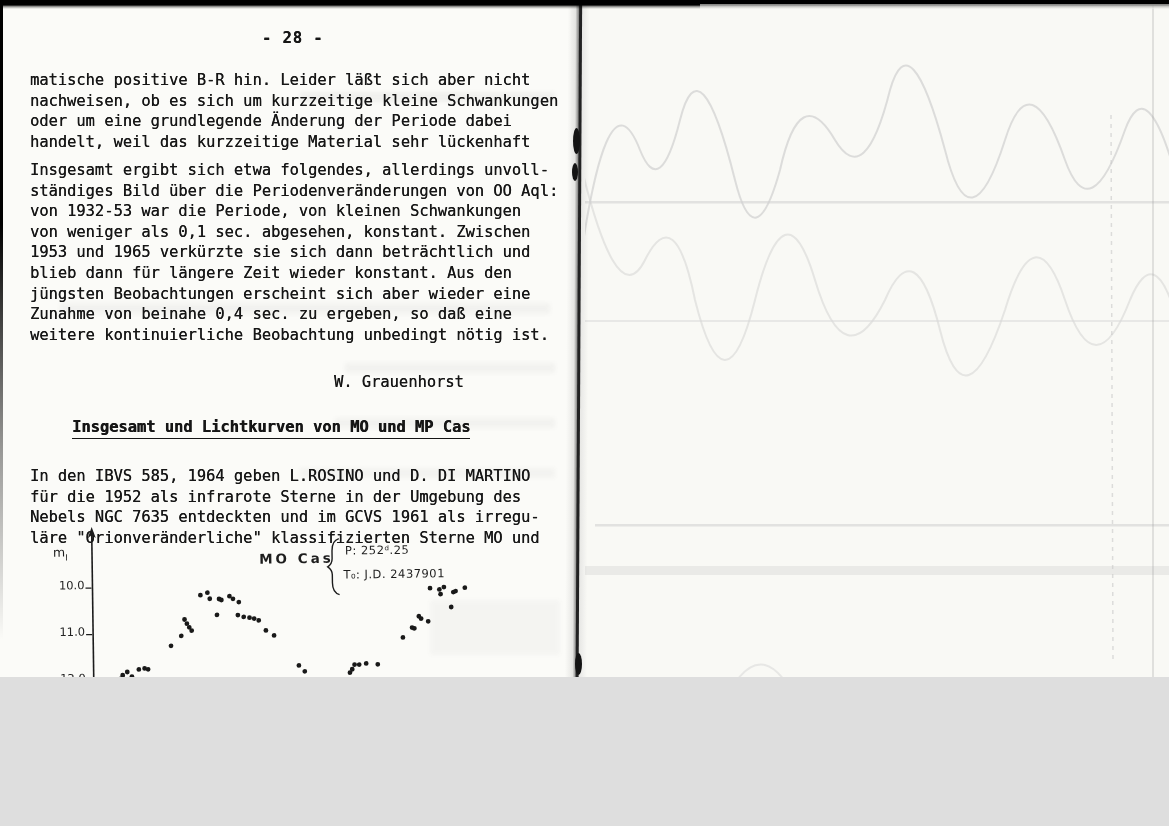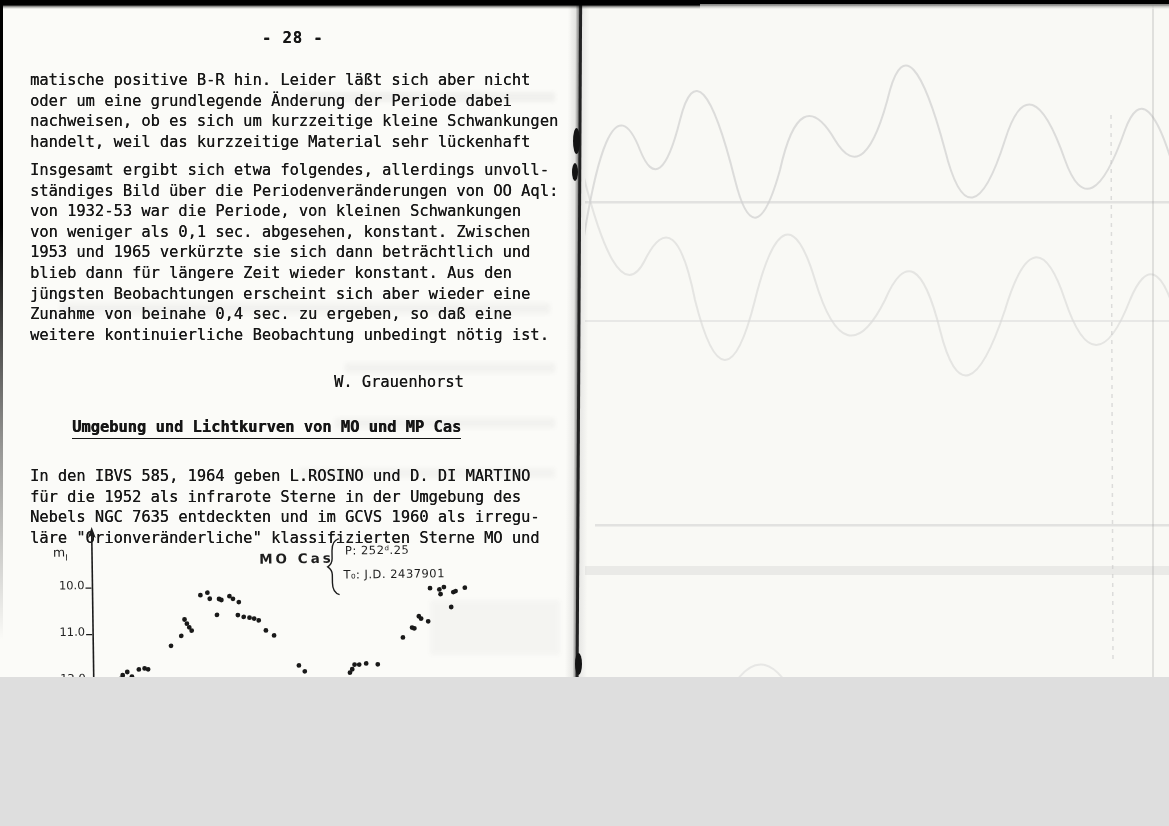--- a/index.html
+++ b/index.html
@@ -45,25 +45,25 @@
   <div class="page" id="page-left">
 
     <div class="ghost-bar" style="left:300px;top:92px;width:255px;height:10px;opacity:.07"></div>
     <div class="ghost-bar" style="left:60px;top:303px;width:490px;height:11px;opacity:.06"></div>
     <div class="ghost-bar" style="left:345px;top:363px;width:210px;height:10px;opacity:.06"></div>
     <div class="ghost-bar" style="left:335px;top:418px;width:220px;height:10px;opacity:.06"></div>
     <div class="ghost-bar" style="left:300px;top:468px;width:255px;height:10px;opacity:.05"></div>
     <div class="ghost-bar" style="left:430px;top:600px;width:130px;height:55px;opacity:.04"></div>
 
     <div class="txt pageno" style="left:262px;top:28px;">- 28 -</div>
-    <div class="txt" style="left:30px;top:50px;margin-top:20px;"><div>matische positive B-R hin. Leider läßt sich aber nicht</div><div>oder um eine grundlegende Änderung der Periode dabei</div><div>nachweisen, ob es sich um kurzzeitige kleine Schwankungen</div><div>handelt, weil das kurzzeitige Material sehr lückenhaft</div></div>
+    <div class="txt" style="left:30px;top:50px;margin-top:20px;"><div>matische positive B-R hin. Leider läßt sich aber nicht</div><div>nachweisen, ob es sich um kurzzeitige kleine Schwankungen</div><div>oder um eine grundlegende Änderung der Periode dabei</div><div>handelt, weil das kurzzeitige Material sehr lückenhaft</div></div>
     <div class="txt" style="left:30px;top:160px;"><div>Insgesamt ergibt sich etwa folgendes, allerdings unvoll-</div><div>ständiges Bild über die Periodenveränderungen von OO Aql:</div><div>von 1932-53 war die Periode, von kleinen Schwankungen</div><div>von weniger als 0,1 sec. abgesehen, konstant. Zwischen</div><div>1953 und 1965 verkürzte sie sich dann beträchtlich und</div><div>blieb dann für längere Zeit wieder konstant. Aus den</div><div>jüngsten Beobachtungen erscheint sich aber wieder eine</div><div>Zunahme von beinahe 0,4 sec. zu ergeben, so daß eine</div><div>weitere kontinuierliche Beobachtung unbedingt nötig ist.</div></div>
     <div class="txt" style="left:334px;top:336px;margin-top:36px;">W. Grauenhorst</div>
-    <div class="txt heading" style="left:72px;top:417px;"><span>Umgebung und Lichtkurven von MO und MP Cas</span></div>
-    <div class="txt" style="left:30px;top:466px;"><div>In den IBVS 585, 1964 geben L.ROSINO und D. DI MARTINO</div><div>für die 1952 als infrarote Sterne in der Umgebung des</div><div>Nebels NGC 7635 entdeckten und im GCVS 1960 als irregu-</div><div>läre "Orionveränderliche" klassifizierten Sterne MO und</div></div>
+    <div class="txt heading" style="left:72px;top:417px;"><span>Insgesamt und Lichtkurven von MO und MP Cas</span></div>
+    <div class="txt" style="left:30px;top:466px;"><div>In den IBVS 585, 1964 geben L.ROSINO und D. DI MARTINO</div><div>für die 1952 als infrarote Sterne in der Umgebung des</div><div>Nebels NGC 7635 entdeckten und im GCVS 1961 als irregu-</div><div>läre "Orionveränderliche" klassifizierten Sterne MO und</div></div>
 
     <svg class="chart" style="left:40px;top:528px;transform:rotate(-0.8deg);transform-origin:60px 240px;" width="510" height="295">
         <line x1="22" y1="238" x2="466" y2="238" stroke="#1c1c1c" stroke-width="1.6"></line>
         <path d="M 475 238 l -11 -4 l 3.2 4 l -3.2 4 z" fill="#1c1c1c"></path>
         <line x1="55" y1="6" x2="55" y2="280" stroke="#1c1c1c" stroke-width="1.6"></line>
         <path d="M 55 -1 l -4 11 l 4 -3.2 l 4 3.2 z" fill="#1c1c1c"></path>
         <line x1="77" y1="235" x2="77" y2="240" stroke="#1c1c1c" stroke-width="1.1"></line>
         <line x1="100.19999999999999" y1="235" x2="100.19999999999999" y2="240" stroke="#1c1c1c" stroke-width="1.1"></line>
         <line x1="123.39999999999999" y1="235" x2="123.39999999999999" y2="240" stroke="#1c1c1c" stroke-width="1.1"></line>
         <line x1="146.6" y1="235" x2="146.6" y2="240" stroke="#1c1c1c" stroke-width="1.1"></line>

